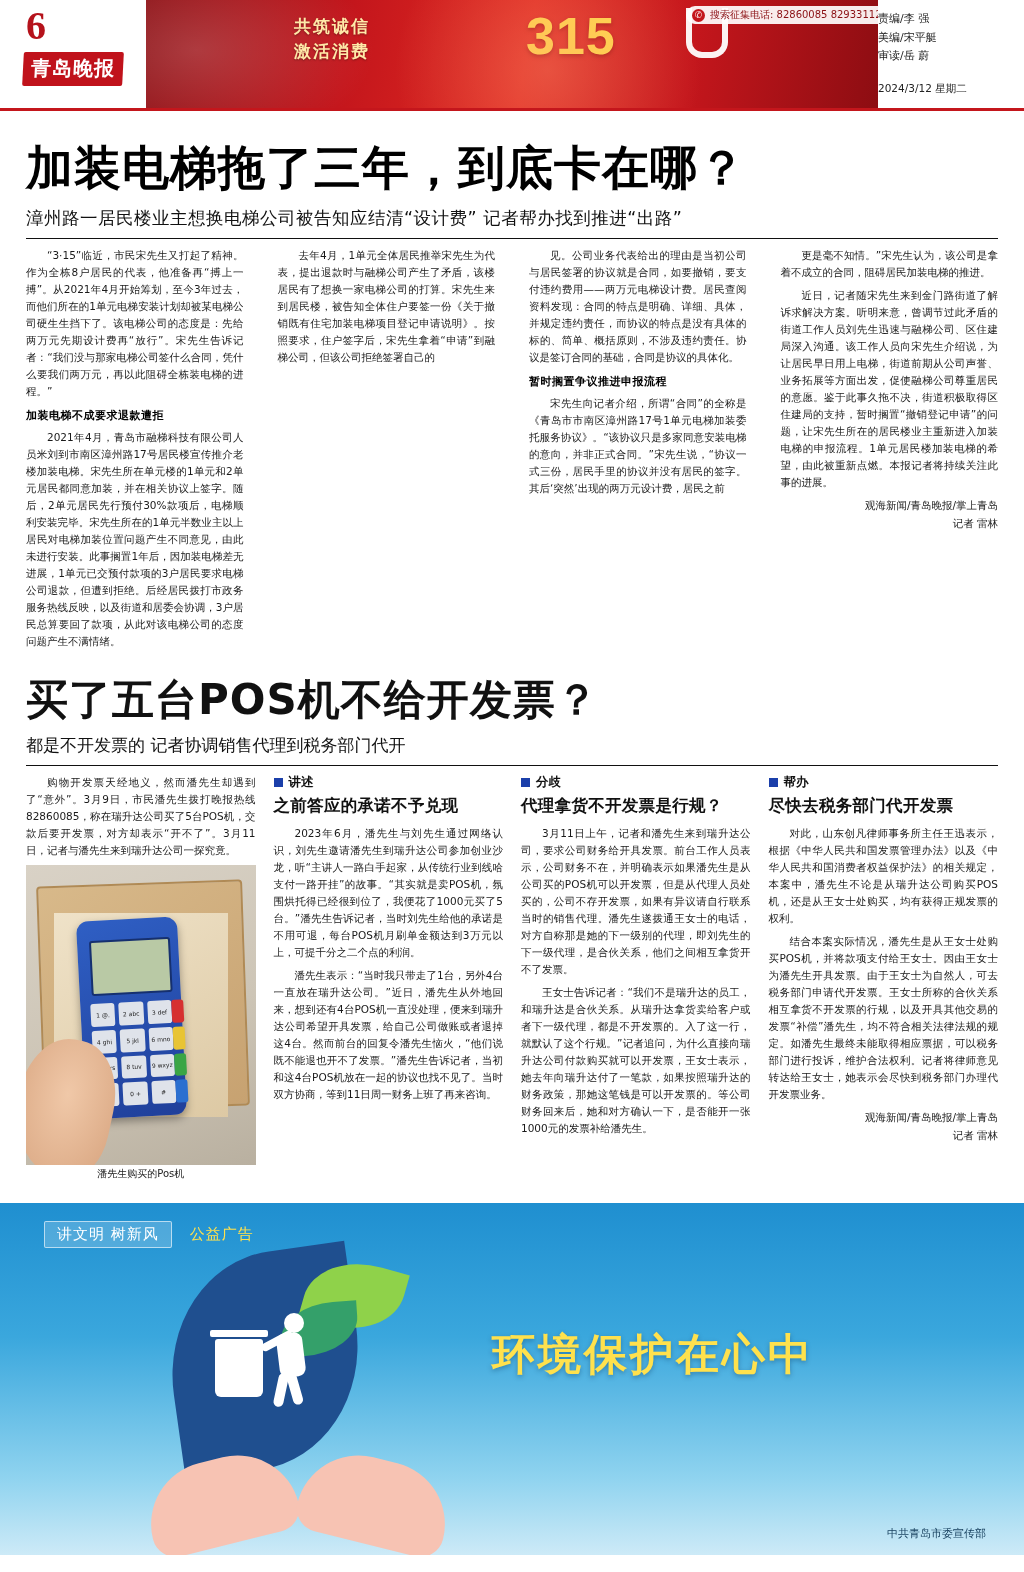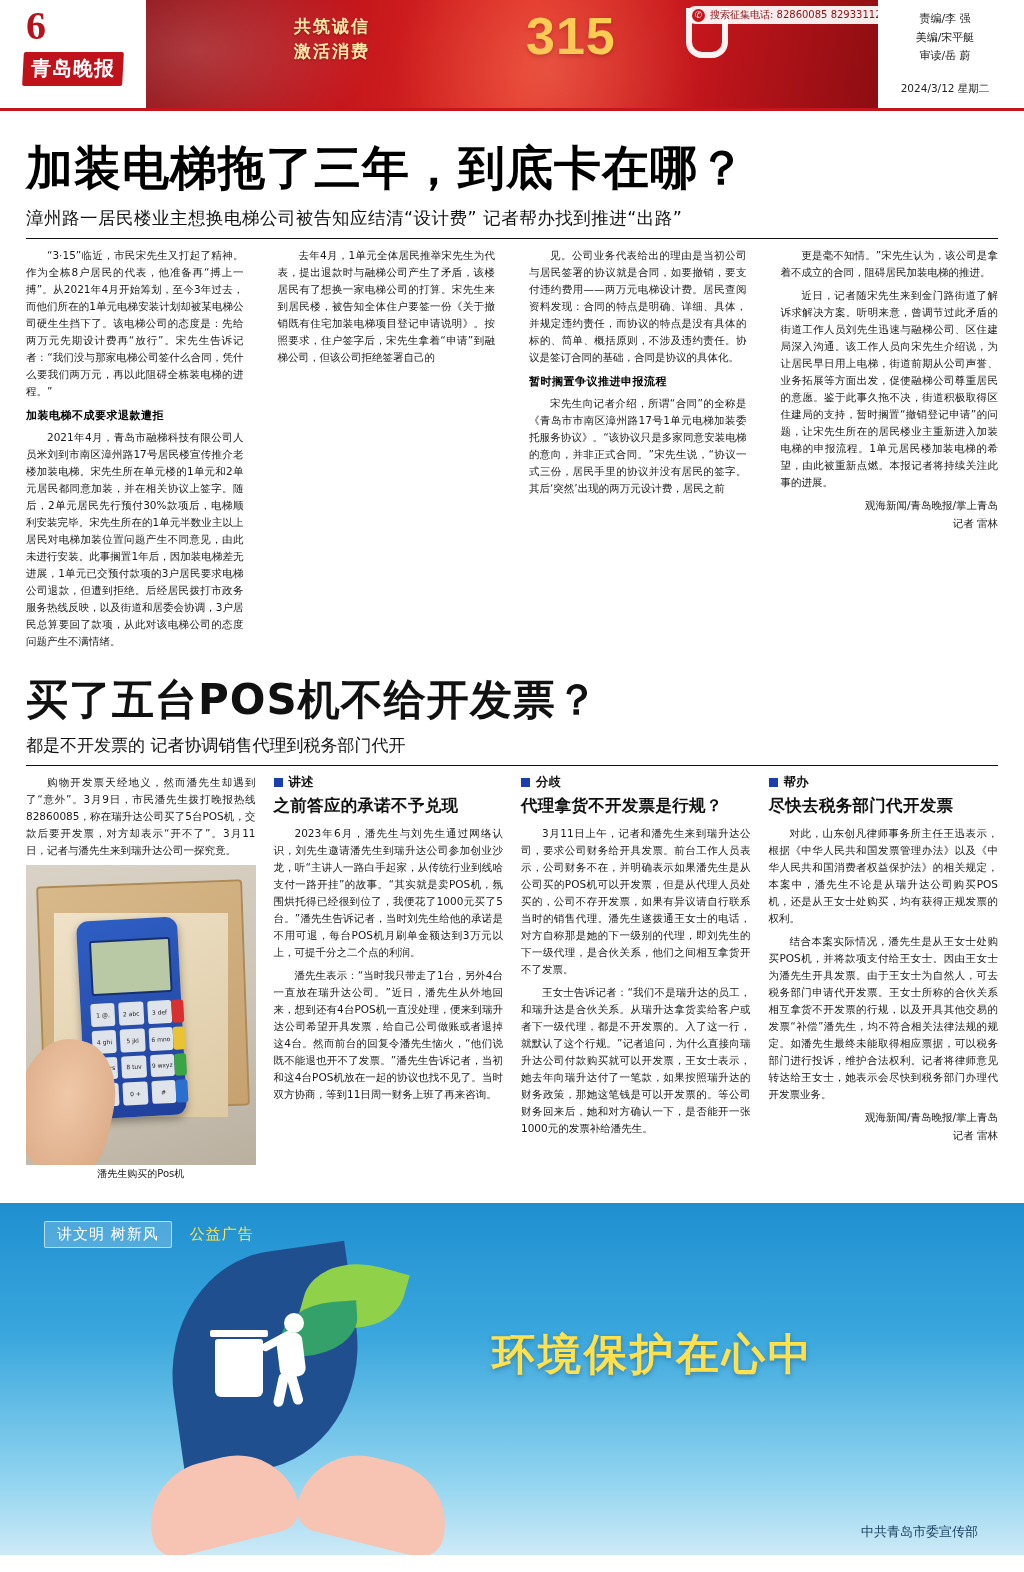--- a/index.html
+++ b/index.html
@@ -65,21 +65,21 @@
     background:rgba(255,255,255,.92);border-radius:11px;
     padding:2px 10px 2px 6px;display:flex;align-items:center;gap:5px;
     font-family:"DejaVu Sans",sans-serif;font-size:10px;color:#8a0f13;white-space:nowrap;
   }
   .hotline .ph{
     width:13px;height:13px;border-radius:50%;background:#c4161c;color:#fff;
     font-size:9px;display:flex;align-items:center;justify-content:center;
   }
   .mast-right{
     width:146px;background:#fff;
-    display:flex;flex-direction:column;align-items:center;justify-content:center;
+    display:flex;flex-direction:column;align-items:flex-start;justify-content:center;
     padding-right:12px;box-sizing:border-box;
     font-family:"DejaVu Sans",sans-serif;font-size:11px;color:#222;line-height:1.7;
   }
   .mast-right .date{margin-top:14px;font-size:10.5px;}
   .mast-rule{width:1024px;height:3px;background:#c4161c;}
 
   
   .wrap{padding:0 26px;box-sizing:border-box;width:1024px;}
   .headline1{
     font-family:"DejaVu Sans",sans-serif;
@@ -219,22 +219,22 @@
   }
   .palm.l{left:6px;transform:rotate(-14deg);}
   .palm.r{left:160px;transform:rotate(14deg);}
   .ad-text{
     position:absolute;left:492px;top:120px;
     font-family:"DejaVu Sans",sans-serif;font-weight:bold;
     font-size:43px;line-height:1.45;color:#ffe14d;letter-spacing:3px;
     text-shadow:0 2px 5px rgba(0,40,80,.35);
   }
   .ad-foot{
-    position:absolute;right:46px;bottom:14px;
-    font-family:Liberation Sans, sans-serif;font-size:13px;color:#18415f;
+    position:absolute;right:38px;bottom:14px;
+    font-family:Liberation Sans, sans-serif;font-size:11px;color:#18415f;
   }
 </style>
 </head>
 <body>
 
 <div class="masthead">
   <div class="mast-left">
     <div class="page-num">6</div>
     <div class="paper-logo">青岛晚报</div>
   </div>

